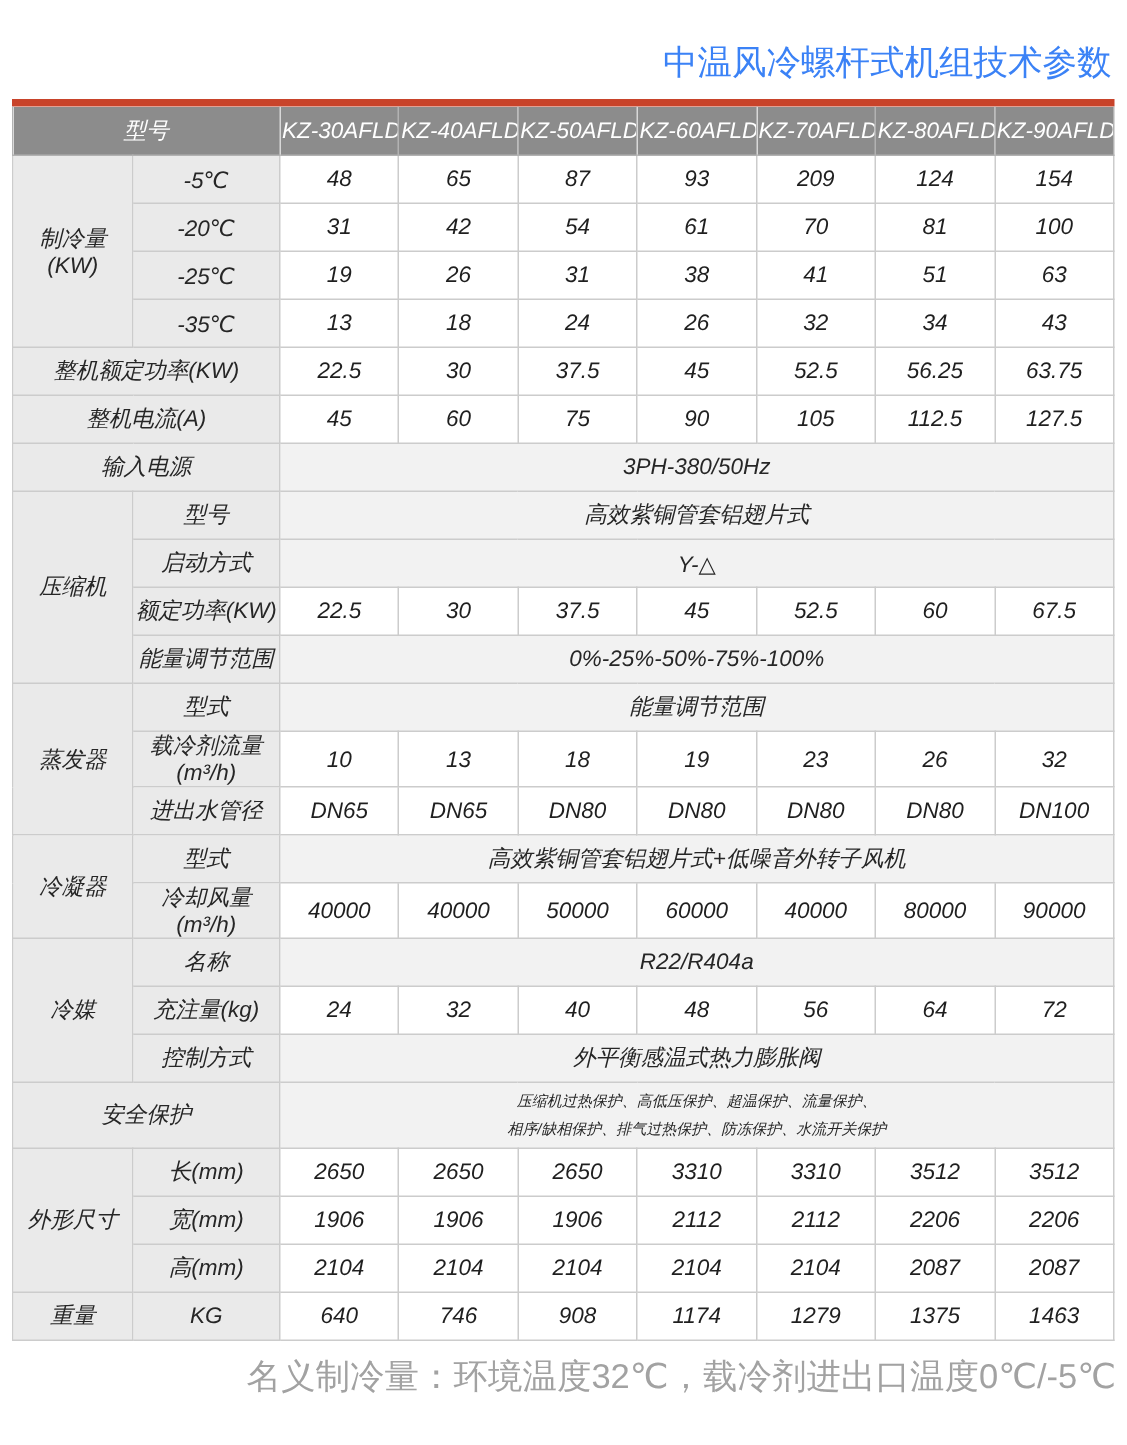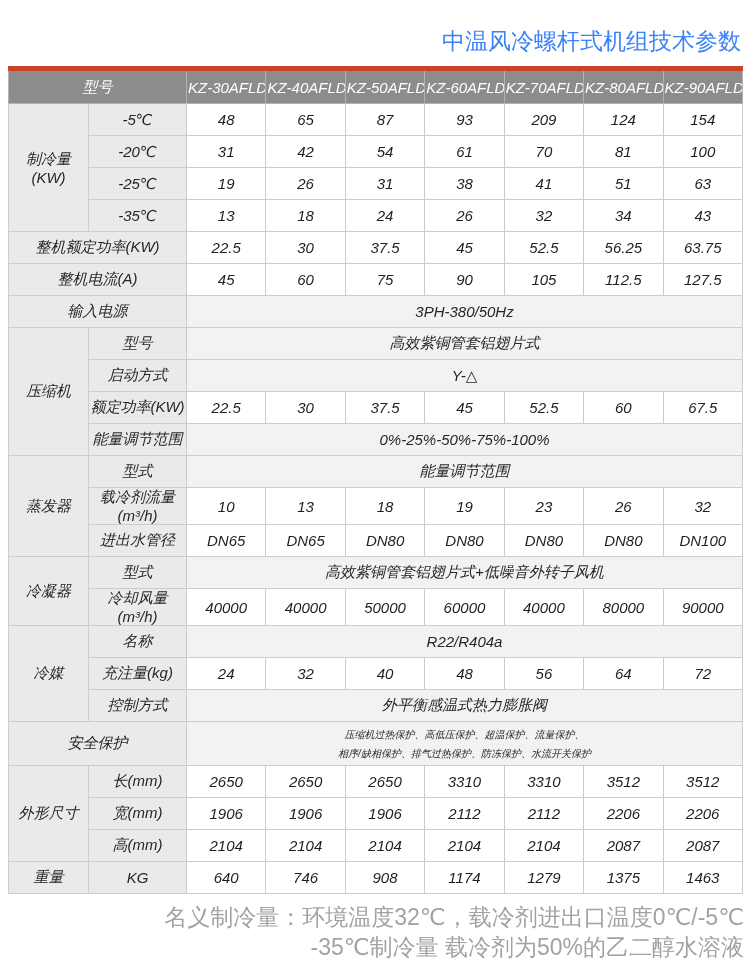--- a/index.html
+++ b/index.html
@@ -295,14 +295,13 @@
           <td>1279</td>
           <td>1375</td>
           <td>1463</td>
         </tr>
       </tbody>
     </table>
 </div>
 
 <div class="footer">
   <div>名义制冷量：环境温度32℃，载冷剂进出口温度0℃/-5℃</div>
-  <div>-35℃制冷量  载冷剂为50%的乙二醇水溶液</div>
 </div>
 
 </body></html>

